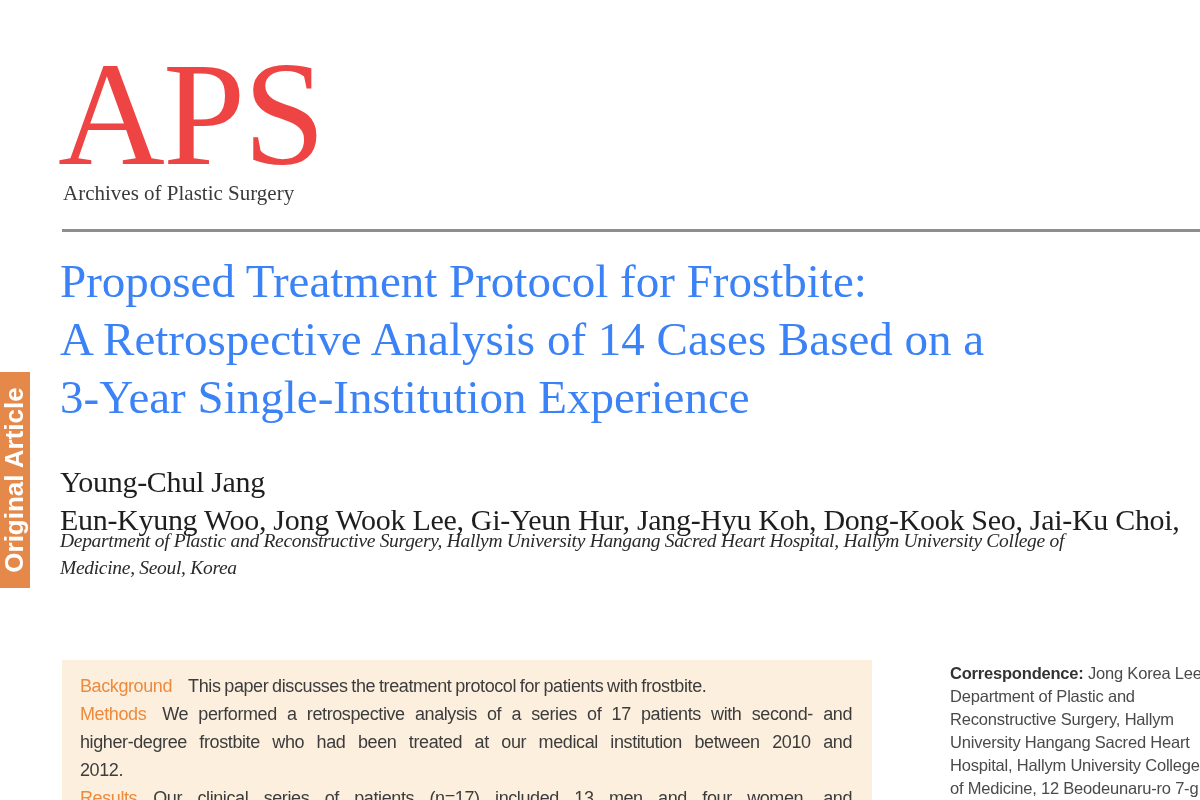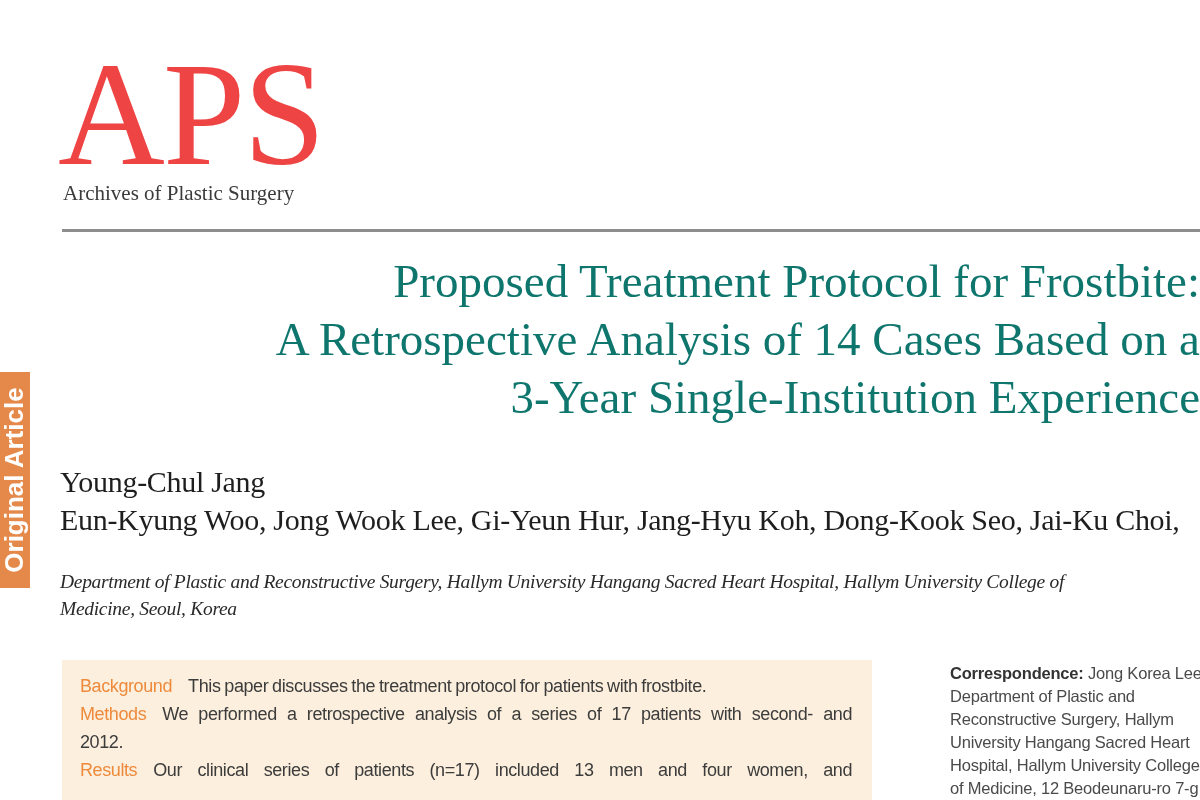--- a/index.html
+++ b/index.html
@@ -66,22 +66,21 @@
 
   
   .title-block {
     position: absolute;
     left: 60px;
     top: 252px;
     width: 1140px;
     font-family: "Liberation Serif", serif;
     font-size: 47px;
     line-height: 58px;
-    color: #0f766e;
-    text-align: right;
+    color: #3b82f6;
   }
   .title-line { white-space: nowrap; }
 
   
   .authors-block {
     position: absolute;
     left: 60px;
     top: 463px;
     width: 1140px;
     font-family: "Liberation Serif", serif;
@@ -89,21 +88,21 @@
     line-height: 38px;
     letter-spacing: -0.3px;
     color: #1e1e1e;
   }
   .author-line { white-space: nowrap; }
 
   
   .affiliation-block {
     position: absolute;
     left: 60px;
-    top: 568px;
+    top: 527px;
     width: 1140px;
     font-family: "Liberation Serif", serif;
     font-style: italic;
     font-size: 19.5px;
     line-height: 27px;
     letter-spacing: -0.3px;
     color: #2a2a2a;
   }
   .affiliation-line { white-space: nowrap; }
 
@@ -181,20 +180,23 @@
   <div class="abstract-box">
     <div>
       <div class="abs-line">
         <span class="abs-label">Background</span><span>This paper discusses the treatment protocol for patients with frostbite.</span>
       </div>
     </div>
     <div>
       <div class="abs-line jfull">
         <span class="abs-label">Methods</span><span>We performed a retrospective analysis of a series of 17 patients with second- and</span>
       </div>
+      <div class="abs-line jfull">
+        <span>higher-degree frostbite who had been treated at our medical institution between 2010 and</span>
+      </div>
       <div class="abs-line">
         <span>2012.</span>
       </div>
     </div>
     <div>
       <div class="abs-line jfull">
         <span class="abs-label">Results</span><span>Our clinical series of patients (n=17) included 13 men and four women, and</span>
       </div>
     </div>
   </div>

